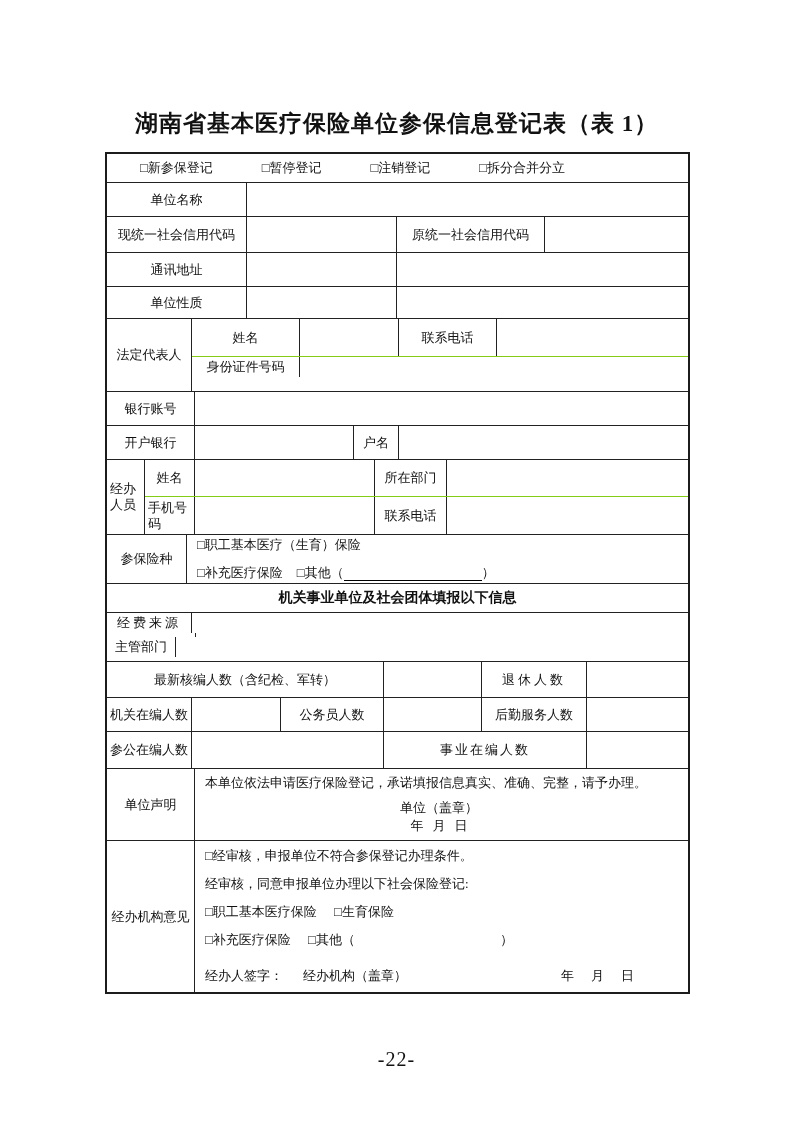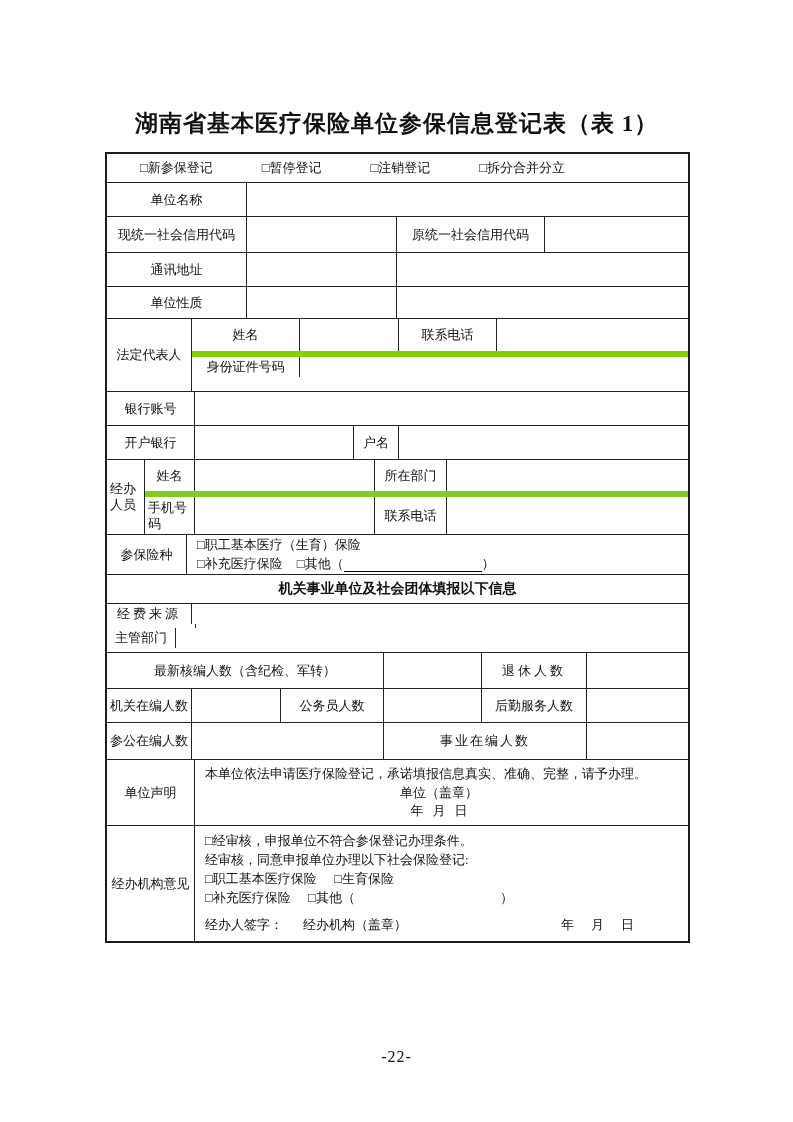--- a/index.html
+++ b/index.html
@@ -10,40 +10,40 @@
              font-size:23px;font-weight:bold;letter-spacing:1px;}
   .form-table{position:absolute;left:105px;top:152px;width:585px;
               border:2px solid #1c1c1c;box-sizing:border-box;background:#fff;}
   .row{display:flex;border-bottom:1px solid #222;box-sizing:border-box;align-items:stretch;}
   .row:last-child{border-bottom:none;}
   .cell{box-sizing:border-box;border-right:1px solid #222;display:flex;
         align-items:center;justify-content:center;text-align:left;
         font-size:13px;line-height:16px;padding:2px 3px;}
   .cell:last-child{border-right:none;}
   .vgroup{flex:1;display:flex;flex-direction:column;box-sizing:border-box;}
-  .subrow{display:flex;border-bottom:6px solid #84cc16;box-sizing:border-box;flex:1;}
+  .subrow{display:flex;border-bottom:1px solid #84cc16;box-sizing:border-box;flex:1;}
   .subrow:last-child{border-bottom:none;}
   .content{justify-content:flex-start;align-items:flex-start;text-align:left;
-           flex-direction:column;padding:4px 10px;}
+           flex-direction:column;padding:4px 10px;gap:9px;}
   .ls3{letter-spacing:3px;}
   .ls2{letter-spacing:2px;}
   .chk-row{justify-content:space-between;padding:0 123px 0 33px;}
   .fill-line{display:inline-block;width:138px;border-bottom:1px solid #000;height:12px;}
   .ins-line2{display:flex;align-items:flex-end;margin-top:3px;}
   .ins-gap{margin-left:14px;}
   .seal-block{margin-top:auto;margin-left:auto;margin-right:200px;text-align:center;}
   .date-line{display:flex;gap:9px;justify-content:center;margin-top:2px;}
   .agency-line{line-height:19px;}
   .sign-line{display:flex;align-items:baseline;width:100%;margin-top:8px;line-height:19px;}
   .sign-seal{margin-left:20px;}
   .ymd{margin-left:auto;display:flex;gap:17px;margin-right:44px;}
   .paren-gap{margin-left:142px;}
   .section-title{font-weight:bold;font-size:14px;}
   .page-number{position:absolute;top:1048px;left:0;width:793px;text-align:center;
-               font-size:16px;letter-spacing:1px;}
+               font-size:20px;letter-spacing:1px;}
 </style>
 </head>
 <body>
 
 <div class="page">
 
   <div class="doc-title">湖南省基本医疗保险单位参保信息登记表（表 1）</div>
 
   <div class="form-table">
 

